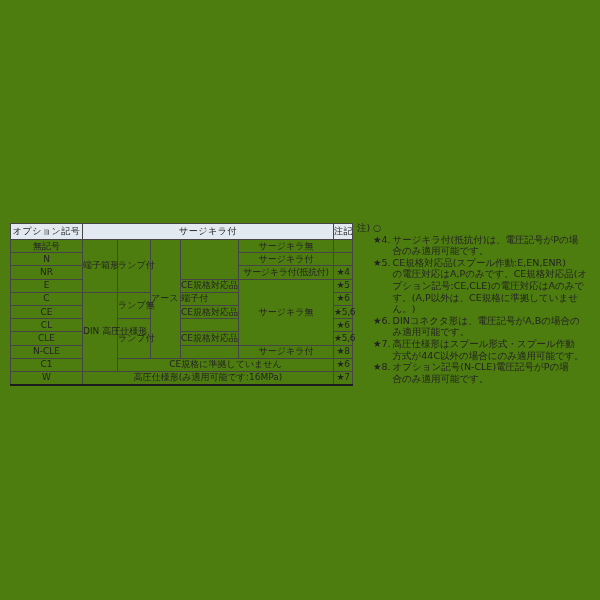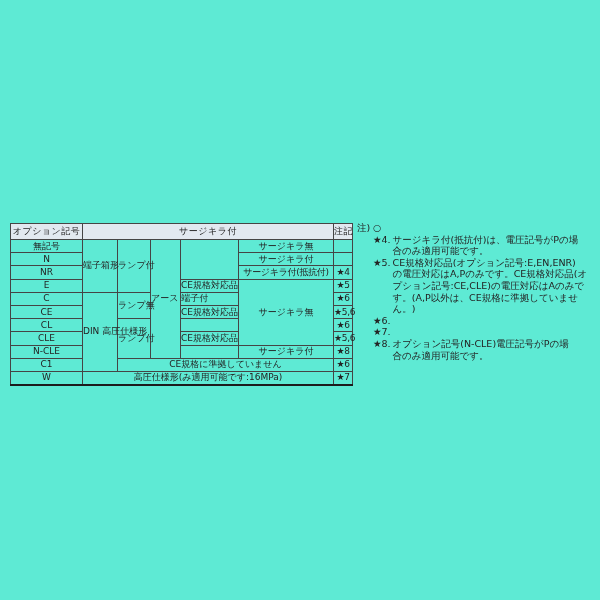--- a/index.html
+++ b/index.html
@@ -7,21 +7,21 @@
     --border-heavy:#1c1c1c;
     --header-bg:#e2e9f0;
     --text:#232323;
   }
   html,body{margin:0;padding:0;}
   body{
     width:600px;height:600px;background:#ffffff;
     font-family:"DejaVu Sans","Liberation Sans",sans-serif;
     color:var(--text);
   }
-  .canvas{position:relative;width:600px;height:600px;overflow:hidden;background:#5eead4;}
+  .canvas{position:relative;width:600px;height:600px;overflow:hidden;background:#4d7c0f;}
 
   
   table.opt{
     position:absolute;left:10px;top:223px;
     border-collapse:collapse;table-layout:fixed;
     width:342px;
     border:1px solid var(--border);
     border-bottom:2px solid var(--border-heavy);
   }
   table.opt th,table.opt td{
@@ -151,30 +151,34 @@
       <div class="note-item">
         <span class="marker">○</span>
       </div>
       <div class="note-item">
         <span class="marker">★4.</span>
         <span class="ntext">サージキラ付(抵抗付)は、電圧記号がPの場
 合のみ適用可能です。</span>
       </div>
       <div class="note-item">
         <span class="marker">★5.</span>
-        <span class="ntext">CE規格対応品(オプション記号:E,EN,ENR)
+        <span class="ntext">CE規格対応品(スプール作動:E,EN,ENR)
 の電圧対応はA,Pのみです。CE規格対応品(オ
 プション記号:CE,CLE)の電圧対応はAのみで
 す。(A,P以外は、CE規格に準拠していません。)</span>
       </div>
       <div class="note-item">
         <span class="marker">★6.</span>
+        <span class="ntext">DINコネクタ形は、電圧記号がA,Bの場合の
+み適用可能です。</span>
       </div>
       <div class="note-item">
         <span class="marker">★7.</span>
+        <span class="ntext">高圧仕様形はスプール形式・スプール作動
+方式が44C以外の場合にのみ適用可能です。</span>
       </div>
       <div class="note-item">
         <span class="marker">★8.</span>
         <span class="ntext">オプション記号(N-CLE)電圧記号がPの場
 合のみ適用可能です。</span>
       </div>
     </div>
   </div>
 
 </div>

